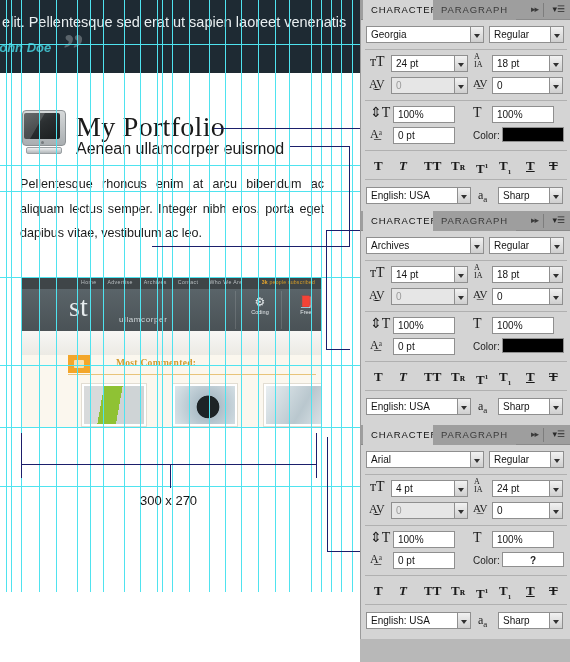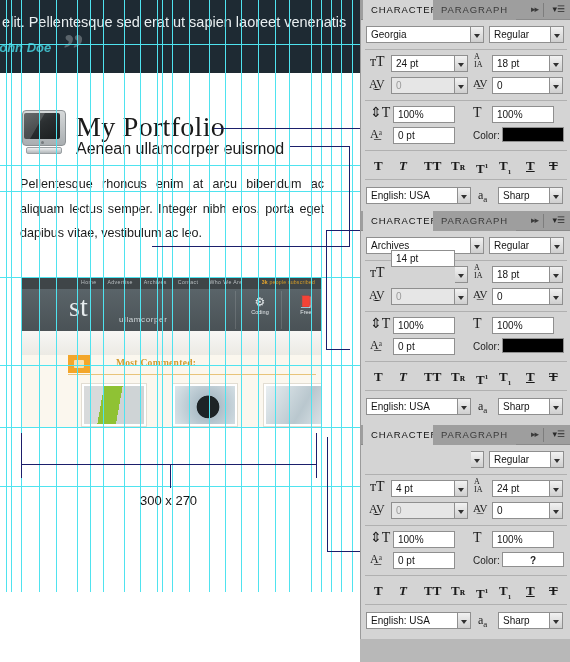--- a/index.html
+++ b/index.html
@@ -433,21 +433,21 @@
         <div class="tab-arrows">▸▸</div>
         <div class="tab-menu">▾☰</div>
       </div>
       <div class="field" style="left:5px; top:26px; width:105px;">Archives</div>
       <div class="caret" style="left:110px; top:26px;"></div>
       <div class="field" style="left:128px; top:26px; width:62px;">Regular</div>
       <div class="caret" style="left:190px; top:26px;"></div>
       <div class="sep" style="top:49px;"></div>
 
       <div class="glyph" style="left:9px; top:55px; font-size:14px;">ᴛT</div>
-      <div class="field" style="left:30px; top:39px; width:64px;">14 pt</div>
+      <div class="field" style="left:30px; top:55px; width:64px;">14 pt</div>
       <div class="caret" style="left:94px; top:55px;"></div>
       <div class="glyph" style="left:113px; top:53px; font-size:8px; line-height:8px;">A<br>IA</div>
       <div class="field" style="left:131px; top:55px; width:58px;">18 pt</div>
       <div class="caret" style="left:189px; top:55px;"></div>
 
       <div class="glyph" style="left:8px; top:78px; font-size:12px;">A͜V</div>
       <div class="field dim" style="left:30px; top:77px; width:64px;">0</div>
       <div class="caret" style="left:94px; top:77px;"></div>
       <div class="glyph" style="left:112px; top:78px; font-size:11px;">A͟V</div>
       <div class="field" style="left:131px; top:77px; width:58px;">0</div>
@@ -485,20 +485,21 @@
     </div>
 
     <div class="panel p3">
       <div class="tabbar">
         <div class="tab active">CHARACTER</div>
         <div class="tab inactive">PARAGRAPH</div>
         <div class="tabbar-sep"></div>
         <div class="tab-arrows">▸▸</div>
         <div class="tab-menu">▾☰</div>
       </div>
+      <div class="field" style="left:5px; top:26px; width:105px;">Arial</div>
       <div class="caret" style="left:110px; top:26px;"></div>
       <div class="field" style="left:128px; top:26px; width:62px;">Regular</div>
       <div class="caret" style="left:190px; top:26px;"></div>
       <div class="sep" style="top:49px;"></div>
 
       <div class="glyph" style="left:9px; top:55px; font-size:14px;">ᴛT</div>
       <div class="field" style="left:30px; top:55px; width:64px;">4 pt</div>
       <div class="caret" style="left:94px; top:55px;"></div>
       <div class="glyph" style="left:113px; top:53px; font-size:8px; line-height:8px;">A<br>IA</div>
       <div class="field" style="left:131px; top:55px; width:58px;">24 pt</div>

